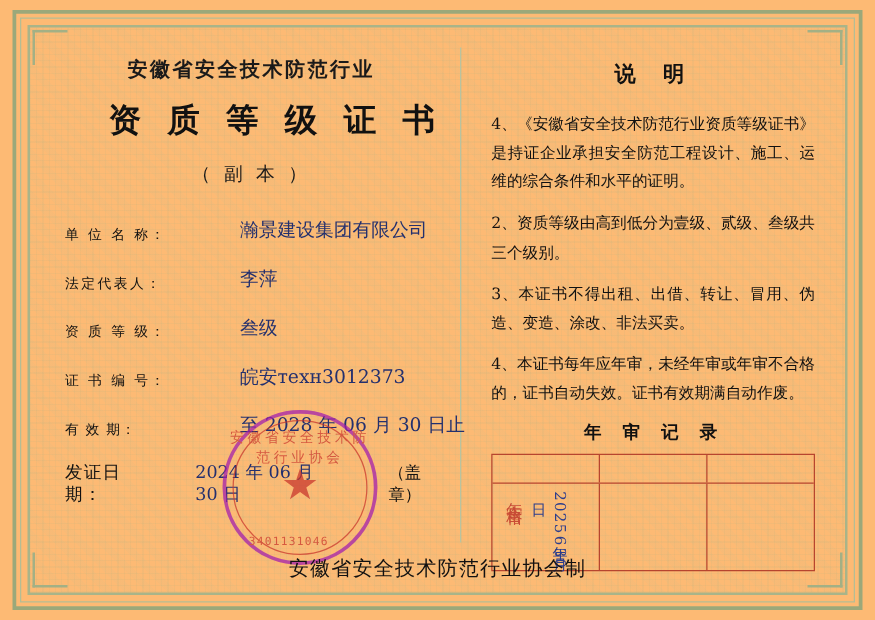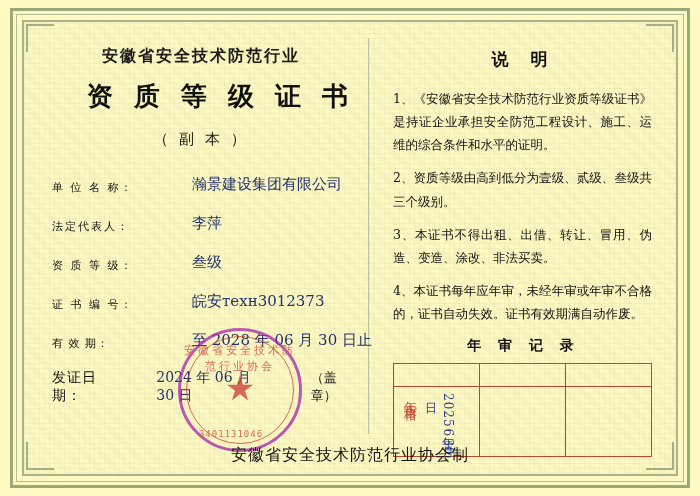--- a/index.html
+++ b/index.html
@@ -10,21 +10,21 @@
     width: 700px;
     height: 496px;
     background: #efeee4;
     font-family: "DejaVu Sans", "Liberation Sans", sans-serif;
     overflow: hidden;
   }
   .certificate {
     position: relative;
     width: 700px;
     height: 496px;
-    background: #fef9c3;
+    background: #fdba74;
     box-sizing: border-box;
   }
   
   .border-outer {
     position: absolute;
     left: 10px; top: 8px; right: 10px; bottom: 8px;
     border: 3px solid #9ba87a;
     box-sizing: border-box;
   }
   .border-mid {
@@ -360,21 +360,21 @@
         <div class="seal-star">★</div>
         <div class="seal-text-bottom">3401131046</div>
       </div>
     </div>
 
     <div class="divider"></div>
 
     <div class="right-pane">
       <div class="notes-title">说 明</div>
       <div class="notes-list">
-        <div class="note-item">1、《安徽省安全技术防范行业资质等级证书》是持证企业承担安全防范工程设计、施工、运维的综合条件和水平的证明。</div>
+        <div class="note-item">4、《安徽省安全技术防范行业资质等级证书》是持证企业承担安全防范工程设计、施工、运维的综合条件和水平的证明。</div>
         <div class="note-item">2、资质等级由高到低分为壹级、贰级、叁级共三个级别。</div>
         <div class="note-item">3、本证书不得出租、出借、转让、冒用、伪造、变造、涂改、非法买卖。</div>
         <div class="note-item">4、本证书每年应年审，未经年审或年审不合格的，证书自动失效。证书有效期满自动作废。</div>
       </div>
 
       <div class="review-title">年 审 记 录</div>
       <div class="review-table">
         <div class="review-head">
           <div class="rcell"></div>
           <div class="rcell"></div>

